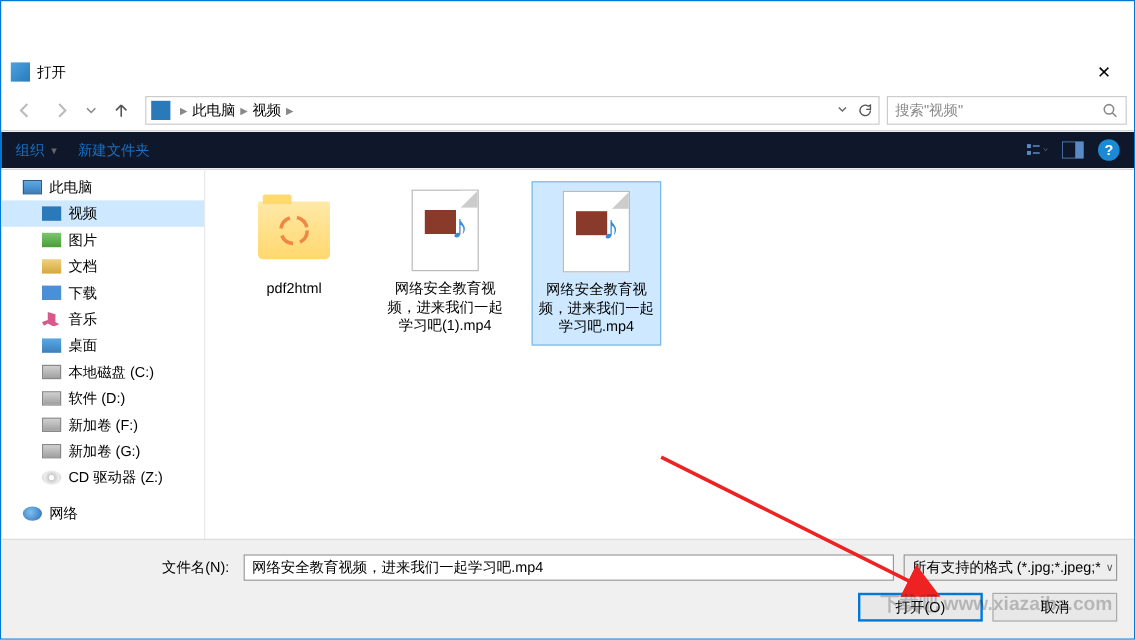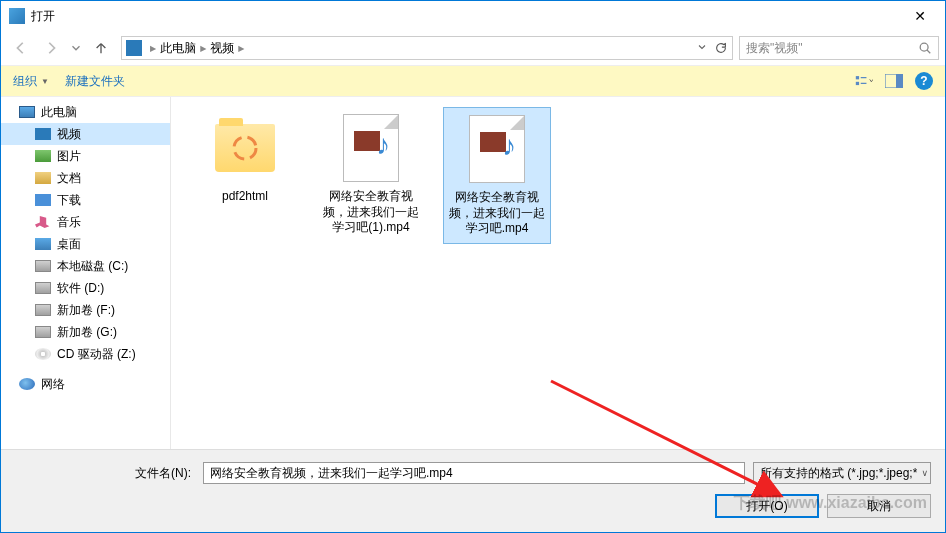--- a/index.html
+++ b/index.html
@@ -1,30 +1,30 @@
 <!DOCTYPE html>
 <html><head>
 <meta charset="utf-8">
 <style>
 * { margin: 0; padding: 0; box-sizing: border-box; font-family: "Microsoft YaHei", "Segoe UI", sans-serif; font-size: 12px; }
 body { background: #fff; width: 946px; height: 533px; border: 1px solid #0078d7; overflow: hidden; position: relative; }
-.titlebar { height: 30px; display: flex; align-items: center; padding: 0 2px 0 8px; }
+.titlebar { height: 30px; display: flex; align-items: center; padding: 0 2px 0 8px; margin-top: 44px; }
 .titlebar .app-icon { width: 16px; height: 16px; background: linear-gradient(135deg,#4aa3df,#2a7ab9); margin-right: 6px; }
 .titlebar .title { flex: 1; }
 .titlebar .close { width: 46px; height: 30px; display: flex; align-items: center; justify-content: center; cursor: pointer; font-size: 14px; }
 .navbar { height: 34px; display: flex; align-items: center; padding: 0 6px; gap: 2px; }
 .nav-btn { width: 28px; height: 28px; display: flex; align-items: center; justify-content: center; color: #999; border-radius: 2px; }
 .nav-btn svg { width: 14px; height: 14px; }
 .breadcrumb { flex: 1; height: 24px; border: 1px solid #ccc; display: flex; align-items: center; padding: 0 4px; margin: 0 4px; }
 .bc-icon { width: 16px; height: 16px; background: #2a7ab9; margin-right: 4px; }
 .bc-sep { color: #888; margin: 0 4px; font-size: 8px; }
 .bc-right { margin-left: auto; display: flex; gap: 6px; color: #888; }
 .searchbox { width: 200px; height: 24px; border: 1px solid #ccc; display: flex; align-items: center; padding: 0 6px; color: #888; }
 .searchbox span.ph { flex: 1; }
-.toolbar { height: 32px; border-top: 1px solid #eee; border-bottom: 1px solid #eee; display: flex; align-items: center; padding: 0 12px; gap: 16px; background: #fef9c3; }
+.toolbar { height: 32px; border-top: 1px solid #eee; border-bottom: 1px solid #eee; display: flex; align-items: center; padding: 0 12px; gap: 16px; background: #0f172a; }
 .toolbar .tb-item { color: #1a6fbf; cursor: pointer; display: flex; align-items: center; gap: 4px; }
 .toolbar .right-icons { margin-left: auto; display: flex; gap: 12px; align-items: center; color: #555; }
 .icon-box { width: 18px; height: 16px; display: flex; align-items: center; justify-content: center; }
 .content { display: flex; height: 365px; }
 .sidebar { width: 170px; border-right: 1px solid #e8e8e8; overflow-y: auto; padding-top: 4px; }
 .tree-item { height: 22px; display: flex; align-items: center; padding-left: 18px; gap: 6px; cursor: pointer; }
 .tree-item.lvl2 { padding-left: 34px; }
 .tree-item.sel { background: #cde8ff; }
 .ti-icon { width: 16px; height: 12px; }
 .ti-icon.monitor { background: linear-gradient(#5aa9e6,#3d7fb8); border: 1px solid #2a5a8a; }

